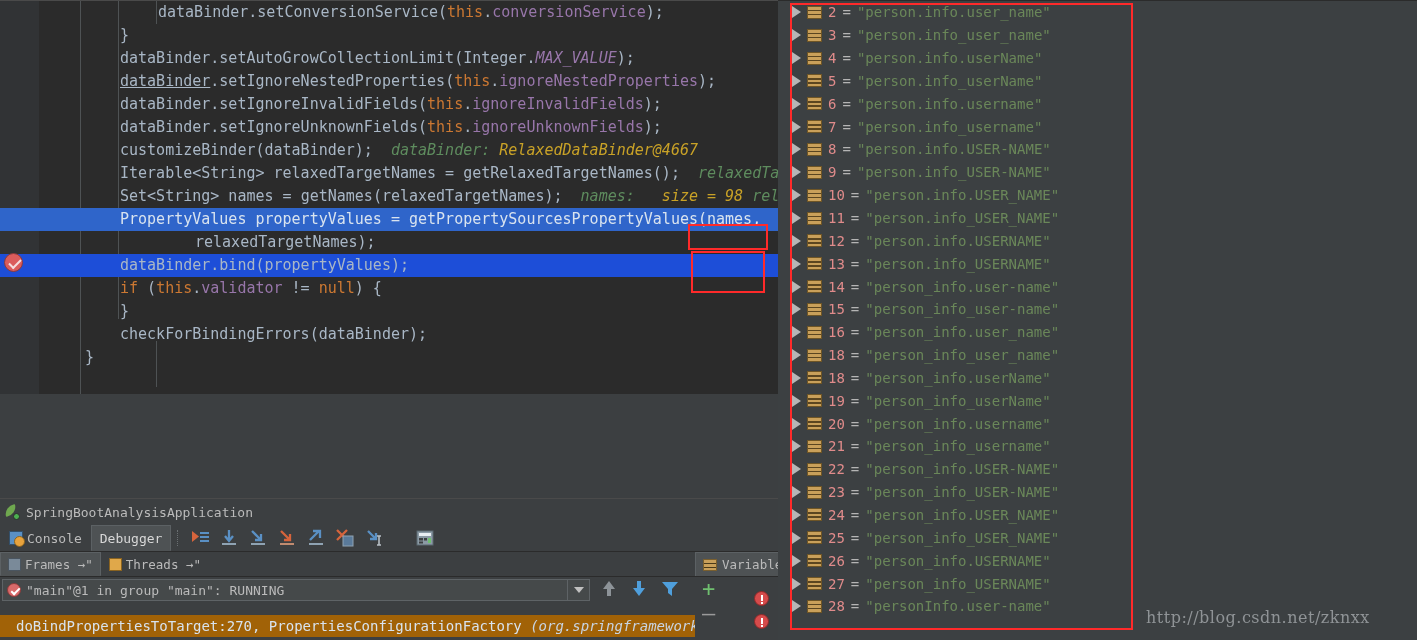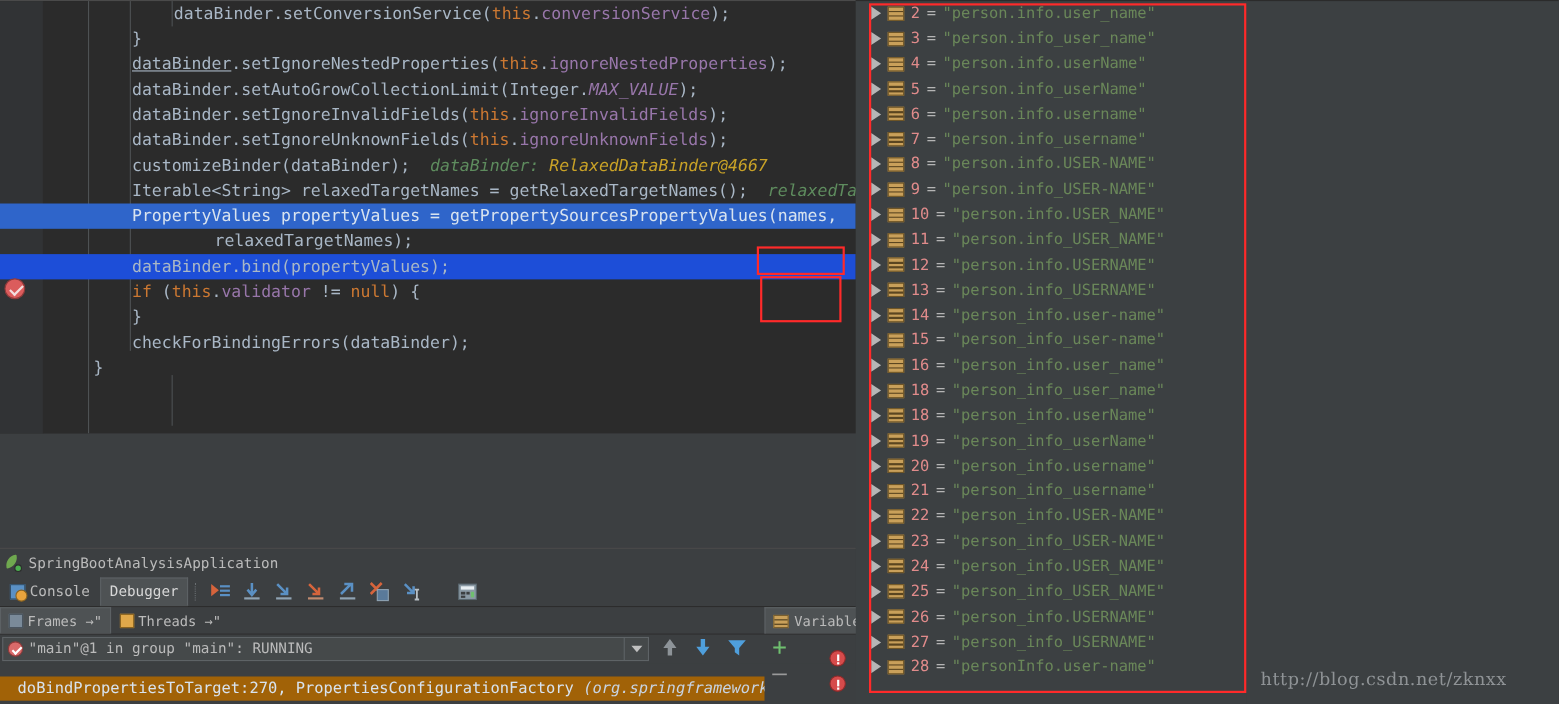--- a/index.html
+++ b/index.html
@@ -224,26 +224,27 @@
     <div class="gutter"></div>
     <div class="gutter2"></div>
     <div class="vline" style="left:80px"></div>
     <div class="vline" style="left:118px;height:318px"></div>
     <div class="vline" style="left:156px;height:23px;top:0"></div>
     <div class="vline" style="left:156px;height:46px;top:340px"></div>
 
     <div class="code" id="code-lines">
         <div class="line ind2"><span class="s">dataBinder</span><span class="p">.</span><span class="m">setConversionService</span><span class="p">(</span><span class="k">this</span><span class="p">.</span><span class="f">conversionService</span><span class="p">);</span></div>
         <div class="line ind1"><span class="p">}</span></div>
+        <div class="line ind1"><span class="s">dataBinder</span><span class="p">.</span><span class="m">setAutoGrowCollectionLimit</span><span class="p">(</span><span class="s">Integer</span><span class="p">.</span><span class="st">MAX_VALUE</span><span class="p">);</span></div>
         <div class="line ind1"><span class="un">dataBinder</span><span class="p">.</span><span class="m">setIgnoreNestedProperties</span><span class="p">(</span><span class="k">this</span><span class="p">.</span><span class="f">ignoreNestedProperties</span><span class="p">);</span></div>
-        <div class="line ind1"><span class="s">dataBinder</span><span class="p">.</span><span class="m">setAutoGrowCollectionLimit</span><span class="p">(</span><span class="s">Integer</span><span class="p">.</span><span class="st">MAX_VALUE</span><span class="p">);</span></div>
         <div class="line ind1"><span class="s">dataBinder</span><span class="p">.</span><span class="m">setIgnoreInvalidFields</span><span class="p">(</span><span class="k">this</span><span class="p">.</span><span class="f">ignoreInvalidFields</span><span class="p">);</span></div>
         <div class="line ind1"><span class="s">dataBinder</span><span class="p">.</span><span class="m">setIgnoreUnknownFields</span><span class="p">(</span><span class="k">this</span><span class="p">.</span><span class="f">ignoreUnknownFields</span><span class="p">);</span></div>
         <div class="line ind1"><span class="m">customizeBinder</span><span class="p">(</span><span class="s">dataBinder</span><span class="p">);</span><span class="hint">  dataBinder:</span><span class="hintv"> RelaxedDataBinder@4667</span></div>
         <div class="line ind1"><span class="s">Iterable&lt;String&gt; relaxedTargetNames = </span><span class="m">getRelaxedTargetNames</span><span class="p">();</span><span class="hint">  relaxedTa</span></div>
+        <div class="line ind1"><span class="s">Set&lt;String&gt; names = </span><span class="m">getNames</span><span class="p">(relaxedTargetNames);</span><span class="hint">  names:</span><span class="hintv">   size = 98</span><span class="hint"> rel</span></div>
         <div class="line ind1 hl"><span class="hlt">PropertyValues propertyValues = </span><span class="hlt">getPropertySourcesPropertyValues</span><span class="hlt">(names,</span></div>
         <div class="line ind3"><span class="p">relaxedTargetNames);</span></div>
         <div class="line ind1 ctx"><span class="s">dataBinder</span><span class="p">.</span><span class="m">bind</span><span class="p">(propertyValues);</span></div>
         <div class="line ind1"><span class="k">if</span><span class="p"> (</span><span class="k">this</span><span class="p">.</span><span class="f">validator</span><span class="p"> != </span><span class="k">null</span><span class="p">) {</span></div>
         <div class="line ind1"><span class="p">}</span></div>
         <div class="line ind1"><span class="m">checkForBindingErrors</span><span class="p">(dataBinder);</span></div>
         <div class="line ind0"><span class="p">}</span></div>
       </div>
 
     <div class="bp"></div>

